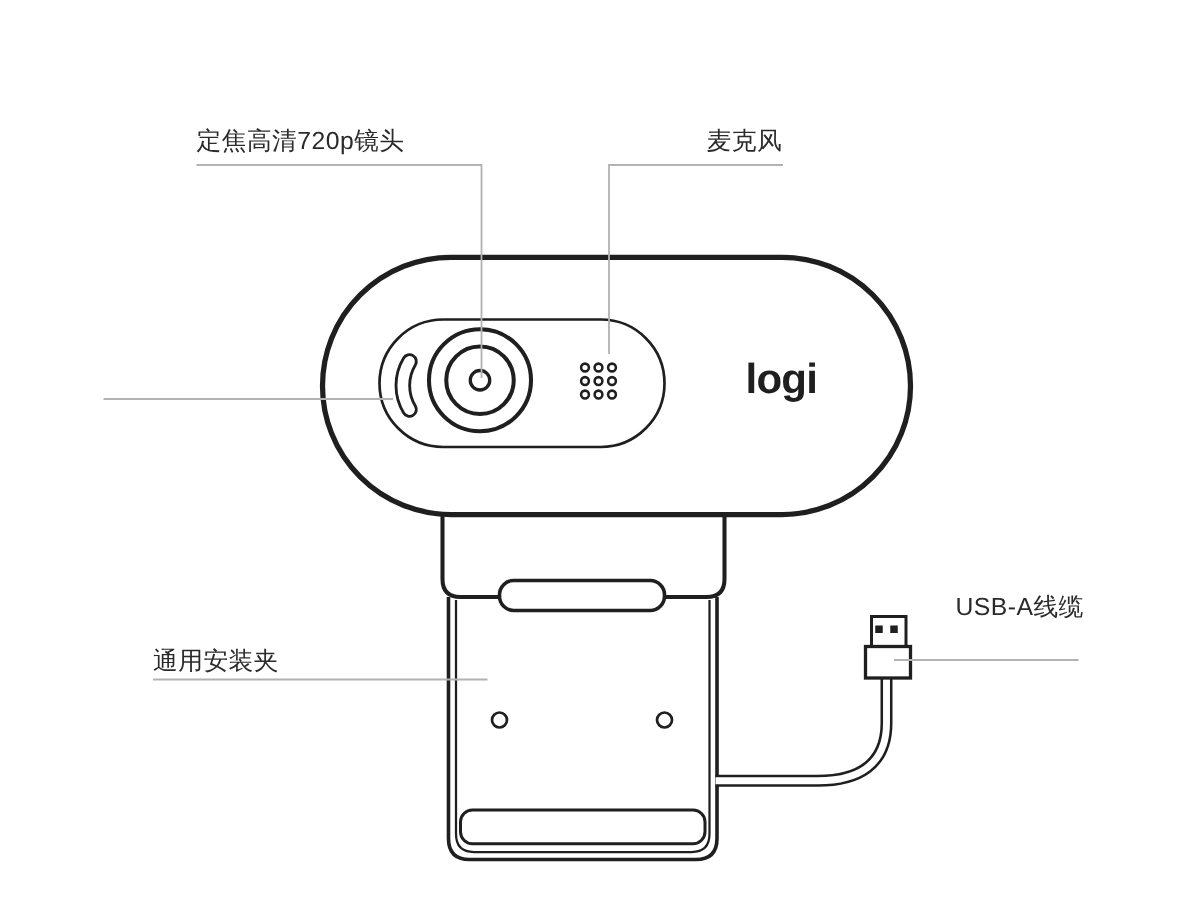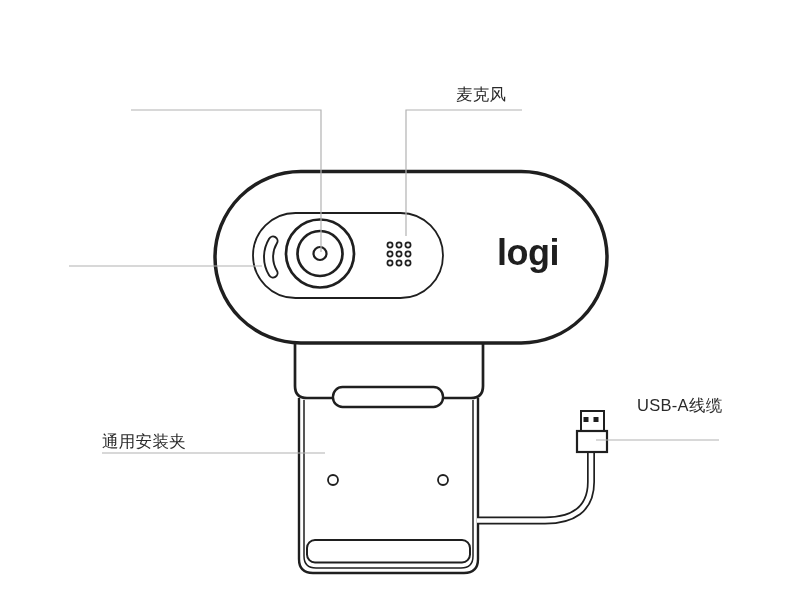--- a/index.html
+++ b/index.html
@@ -29,21 +29,21 @@
     font-size: 16.5px;
     line-height: 18px;
     color: var(--txt, #2a2a2a);
     white-space: nowrap;
     letter-spacing: 0.3px;
   }
   .logo {
     position: absolute;
     left: 497px;
     top: 239px;
-    font-size: 36px;
+    font-size: 28px;
     line-height: 28px;
     font-weight: bold;
     letter-spacing: -0.5px;
     color: var(--ink, #1f1f1f);
   }
 </style>
 </head>
 <body>
 
 <div class="canvas">
@@ -104,22 +104,23 @@
 
     <g>
       <path class="leader" d="M 131,110 H 321 V 252"></path>
       <path class="leader" d="M 522,110 H 406 V 236"></path>
       <path class="leader" d="M 69,266 H 262"></path>
       <path class="leader" d="M 102,453 H 325"></path>
       <path class="leader" d="M 596,440 H 719"></path>
     </g>
   </svg>
 
+  <div class="callout" style="left:131px; top:85px">定焦高清720p镜头</div>
 
-  <div class="callout" style="left:456px; top:85px">麦克风</div>
+  <div class="callout" style="left:471px; top:85px">麦克风</div>
 
 
   <div class="callout" style="left:102px; top:432px">通用安装夹</div>
 
   <div class="callout" style="left:637px; top:396px">USB-A线缆</div>
 
   <div class="logo">logi</div>
 
 </div>
 

